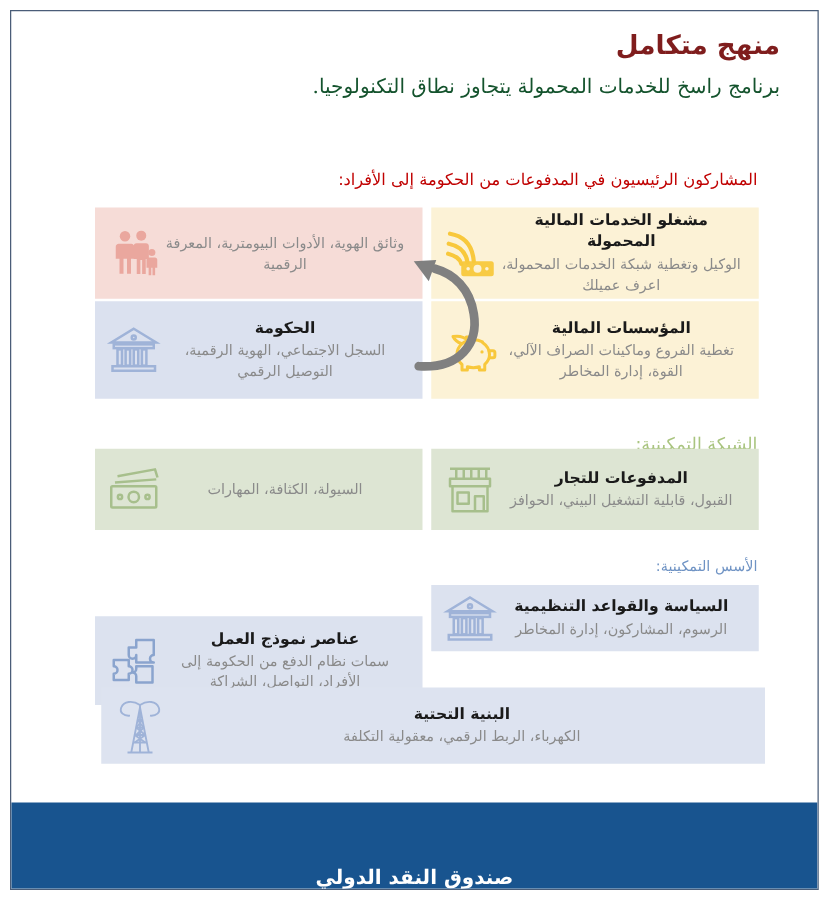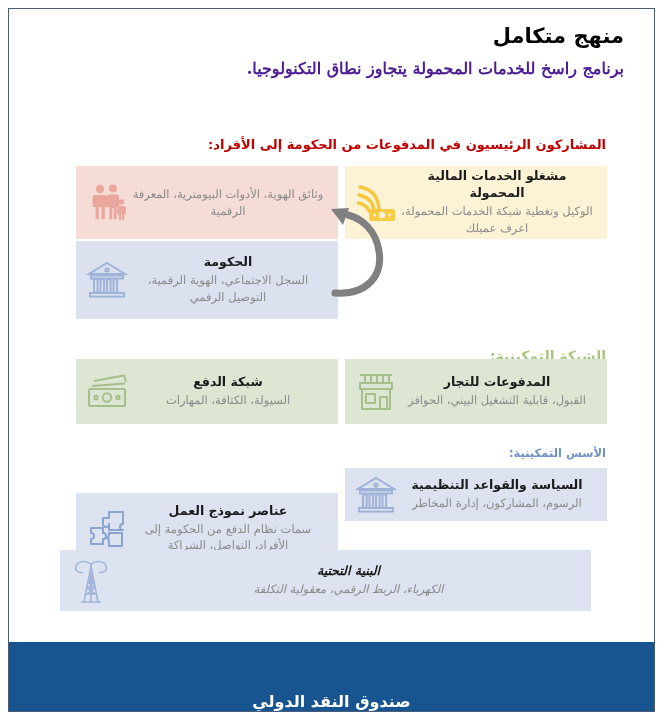--- a/index.html
+++ b/index.html
@@ -34,43 +34,43 @@
     top: 14px;
     right: 30px;
     left: 30px;
     text-align: right;
     direction: rtl;
   }
   .title {
     font-family: "DejaVu Sans", "Liberation Sans", sans-serif;
     font-size: 21px;
     font-weight: bold;
-    color: #000000;
+    color: #7f1d1d;
     line-height: 1.3;
     margin: 0 0 8px 0;
     padding-left: 30px;
   }
   .subtitle {
     font-family: "DejaVu Serif", "Liberation Serif", serif;
     font-size: 16px;
-    font-weight: bold;
-    color: #4c1d95;
+    font-weight: normal;
+    color: #14532d;
     line-height: 1.35;
     margin: 0;
     padding-left: 8px;
     text-align: right;
   }
 
   
   .section-head {
     position: absolute;
     text-align: center;
     direction: rtl;
     font-family: "DejaVu Sans", "Liberation Sans", sans-serif;
-    font-weight: bold;
+    font-weight: normal;
     white-space: nowrap;
   }
   #head-participants {
     top: 128px;
     right: 48px;
     font-size: 13px;
     color: #c00000;
   }
   #head-network {
     top: 339px;
@@ -162,23 +162,22 @@
     left: 67px;  top: 484px;  width: 262px; height: 71px;
     background: #dce2ef;
   }
   #card-policy {
     left: 336px; top: 459px;  width: 262px; height: 53px;
     background: #dce2ef;
   }
 
   
   #card-infrastructure {
-    left: 51px;  top: 541px;  width: 531px; height: 61px;
+    left: 72px;  top: 541px;  width: 531px; height: 61px;
     background: #dde3f0;
-    font-style: italic;
   }
   #card-infrastructure .card-text { padding-right: 0; }
 
   
   #feedback-arrow {
     position: absolute;
     left: 304px;
     top: 186px;
     width: 78px;
     height: 112px;
@@ -278,29 +277,45 @@
           <rect x="10" y="21.5" width="3.6" height="13"></rect>
           <rect x="16.5" y="21.5" width="3.6" height="13"></rect>
           <rect x="23" y="21.5" width="3.6" height="13"></rect>
           <rect x="29.5" y="21.5" width="3.6" height="13"></rect>
           <rect x="6" y="35" width="34" height="3.6"></rect>
         </g>
       </svg>
     </div>
   </div>
 
+  <div class="card" id="card-fi">
+    <div class="card-text">
+      <p class="card-title">المؤسسات المالية</p>
+      <p class="card-sub">تغطية الفروع وماكينات الصراف الآلي، القوة، إدارة المخاطر</p>
+    </div>
+    <div class="card-icon">
+      <svg width="46" height="44" viewBox="0 0 46 44">
+        <g fill="none" stroke="#f8c83c" stroke-width="2.4" stroke-linejoin="round" stroke-linecap="round">
+          <path d="M33 16c3.5 2.4 5.6 6 5.6 9.6 0 3-1.4 5.8-3.8 7.9V38h-4.3v-2.6a17 17 0 0 1-9.6 0V38h-4.3v-4.4c-2.6-2.2-4-5-4-8.2 0-6.6 5.9-11.6 13.2-11.6 2.6 0 5 .6 7.2 1.7z"></path>
+          <path d="M38.2 22.6h3.2c.9 0 1.5.7 1.5 1.6v2.4c0 .9-.6 1.6-1.5 1.6h-2.6"></path>
+          <circle cx="32.6" cy="23.5" r="1.3" fill="#f8c83c" stroke="none"></circle>
+          <path d="M21 14.2c-2.6-2.6-7-3.8-11.6-3 1.2 2.4 3.6 4.5 6.6 5.6"></path>
+          <path d="M20 11.5h7"></path>
+        </g>
+      </svg>
+    </div>
+  </div>
 
   <svg id="feedback-arrow" viewBox="0 0 78 112">
     <path d="M22 98 C55 100, 70 80, 66 56 C63 36, 50 24, 35 20" fill="none" stroke="#808080" stroke-width="7" stroke-linecap="round"></path>
     <path d="M18 14 L36 13 L30 30 Z" fill="#808080"></path>
   </svg>
 
   <div class="card" id="card-payment-network">
     <div class="card-text">
-      <p class="card-title">شبكة الدفع</p>
       <p class="card-sub">السيولة، الكثافة، المهارات</p>
     </div>
     <div class="card-icon">
       <svg width="46" height="40" viewBox="0 0 46 40">
         <g fill="none" stroke="#a7bf8c" stroke-width="2" stroke-linejoin="round">
           <path d="M10 9 L40 3.5 L42 10"></path>
           <path d="M8 14 L41 11.5"></path>
           <rect x="5" y="17" width="36" height="17" rx="1"></rect>
           <circle cx="23" cy="25.5" r="4.2"></circle>
           <circle cx="12" cy="25.5" r="1.7"></circle>

